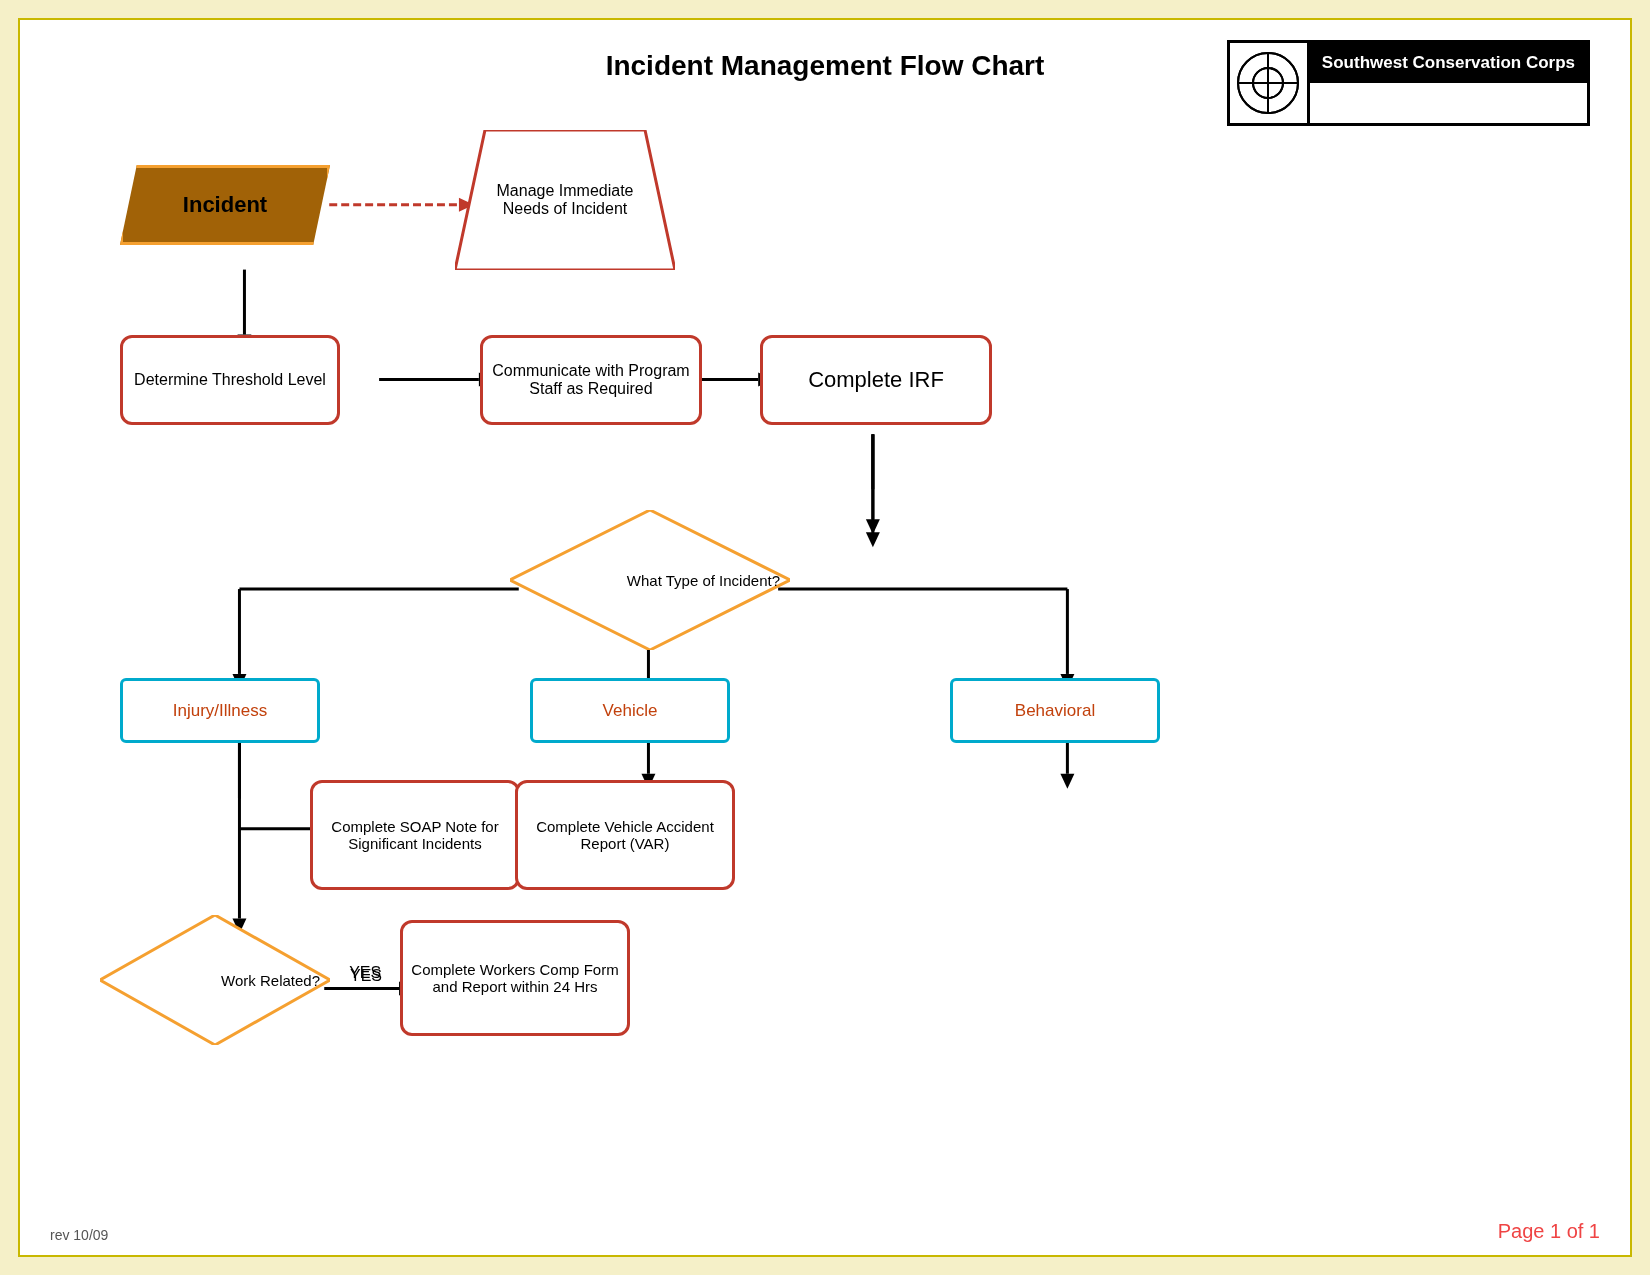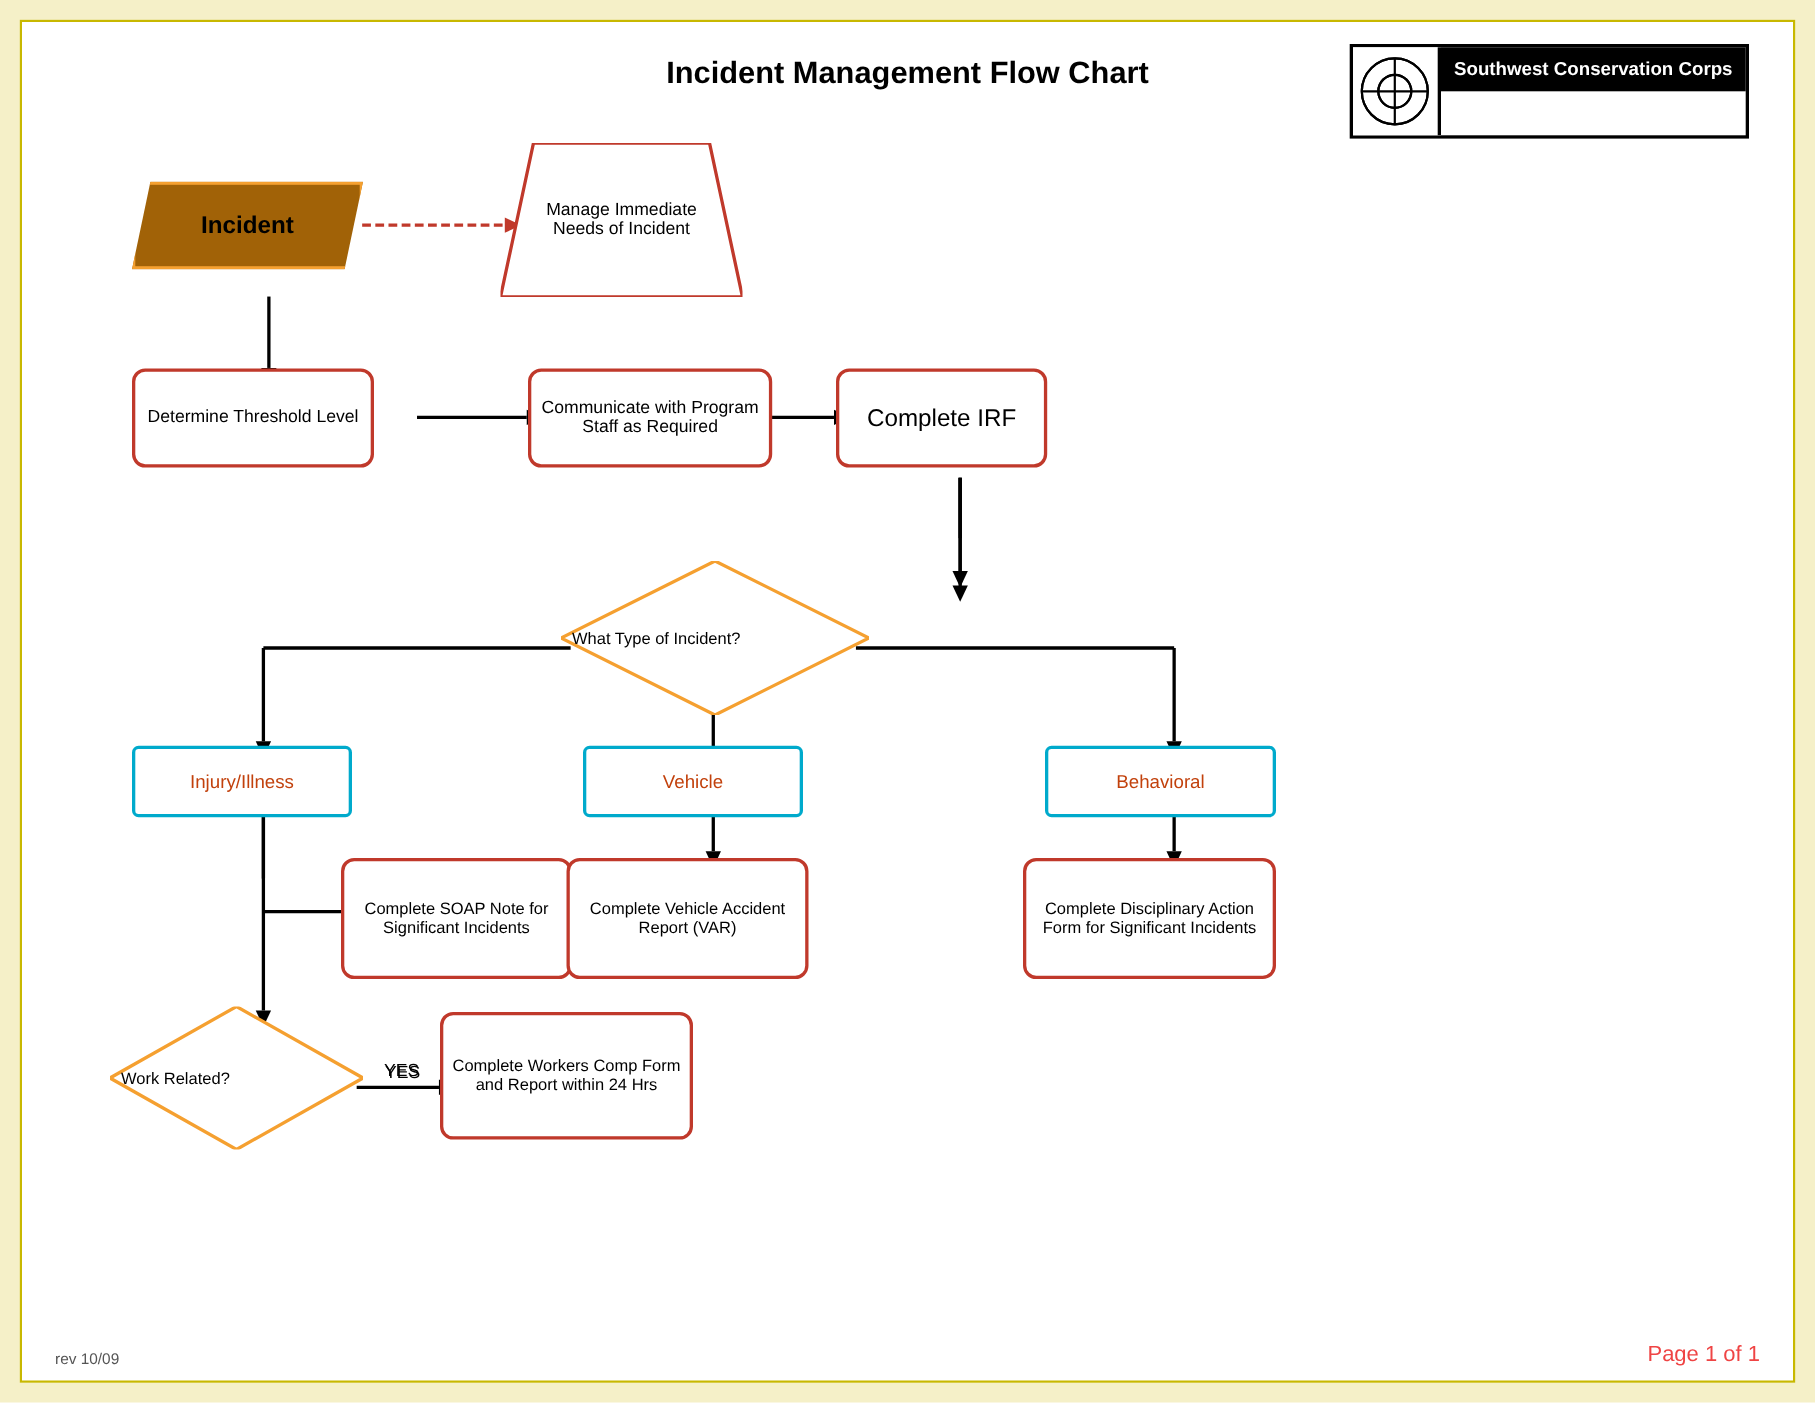--- a/index.html
+++ b/index.html
@@ -96,21 +96,21 @@
       text-align: center;
       font-size: 17px;
       color: #c2410c;
       padding: 8px;
     }
     
     .diamond {
       position: absolute;
       display: flex;
       align-items: center;
-      justify-content: flex-start;
+      justify-content: flex-end;
       text-align: center;
       font-size: 15px;
       color: #000;
     }
     .diamond svg {
       position: absolute;
       top: 0; left: 0;
     }
     .diamond-text {
       position: relative;
@@ -245,21 +245,21 @@
     <span>Determine
 Threshold Level</span>
   </div>
 
   <div class="rounded-box" style="left:460px; top:315px; width:222px; height:90px;">
     <span>Communicate with
 Program Staff as
 Required</span>
   </div>
 
-  <div class="rounded-box" style="left:740px; top:315px; width:192px; height:90px; font-size:22px;">
+  <div class="rounded-box" style="left:740px; top:315px; width:232px; height:90px; font-size:22px;">
     <span>Complete IRF</span>
   </div>
 
   <div class="diamond" style="left:490px; top:490px; width:280px; height:140px;">
     <svg width="280" height="140" viewBox="0 0 280 140">
       <polygon points="140,0 280,70 140,140 0,70" fill="white" stroke="#f5a030" stroke-width="3"></polygon>
     </svg>
     <div class="diamond-text">What Type
 of Incident?</div>
   </div>
@@ -281,25 +281,20 @@
 Note for Significant
 Incidents</span>
   </div>
 
   <div class="rounded-box" style="left:495px; top:760px; width:220px; height:110px; font-size:15px;">
     <span>Complete Vehicle
 Accident Report
 (VAR)</span>
   </div>
 
-  <div class="rounded-box" style="left:910px; top:760px; width:230px; height:110px; font-size:15px;">
-    <span>Complete Disciplinary
-Action Form for
-Significant Incidents</span>
-  </div>
 
   <div class="diamond" style="left:80px; top:895px; width:230px; height:130px;">
     <svg width="230" height="130" viewBox="0 0 230 130">
       <polygon points="115,0 230,65 115,130 0,65" fill="white" stroke="#f5a030" stroke-width="3"></polygon>
     </svg>
     <div class="diamond-text">Work
 Related?</div>
   </div>
 
   <div style="position:absolute; left:330px; top:947px; font-size:16px; color:#000;">YES</div>

